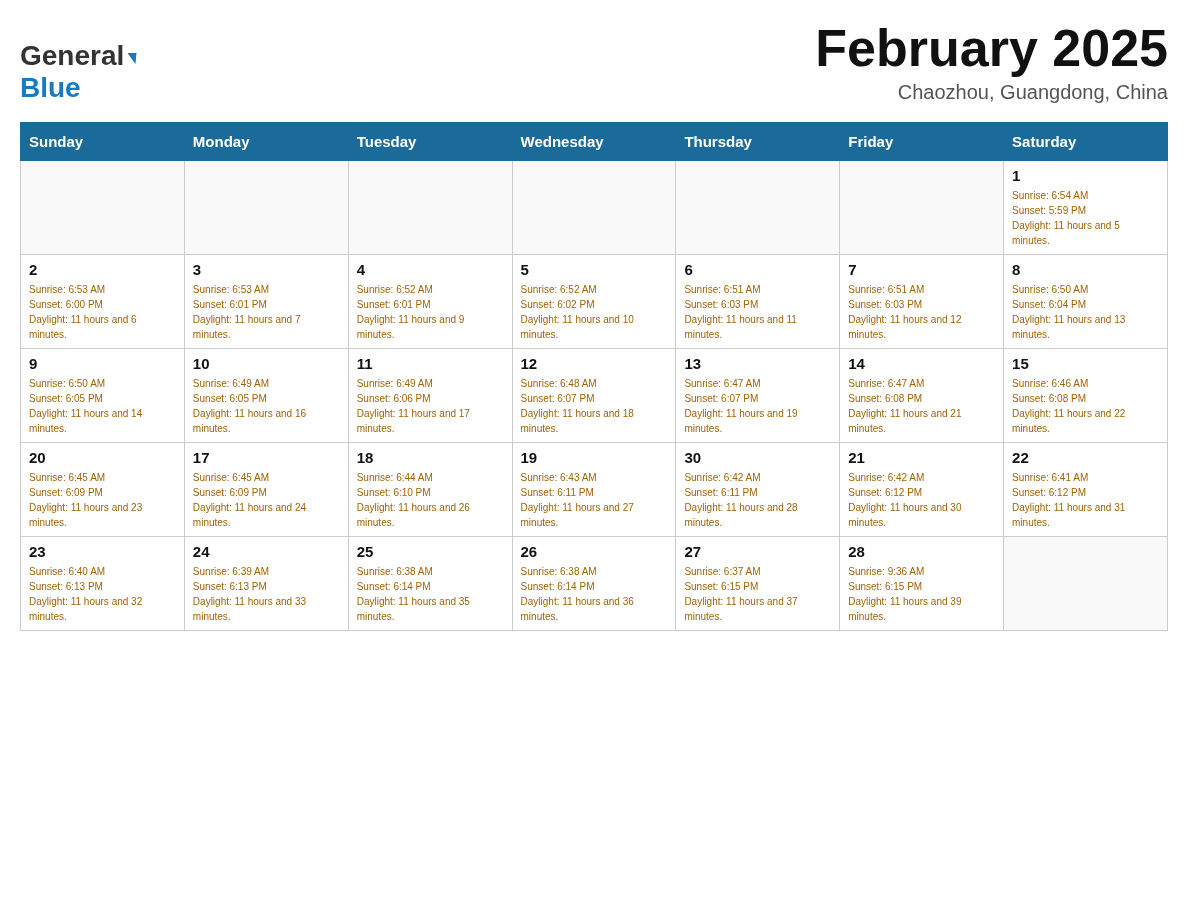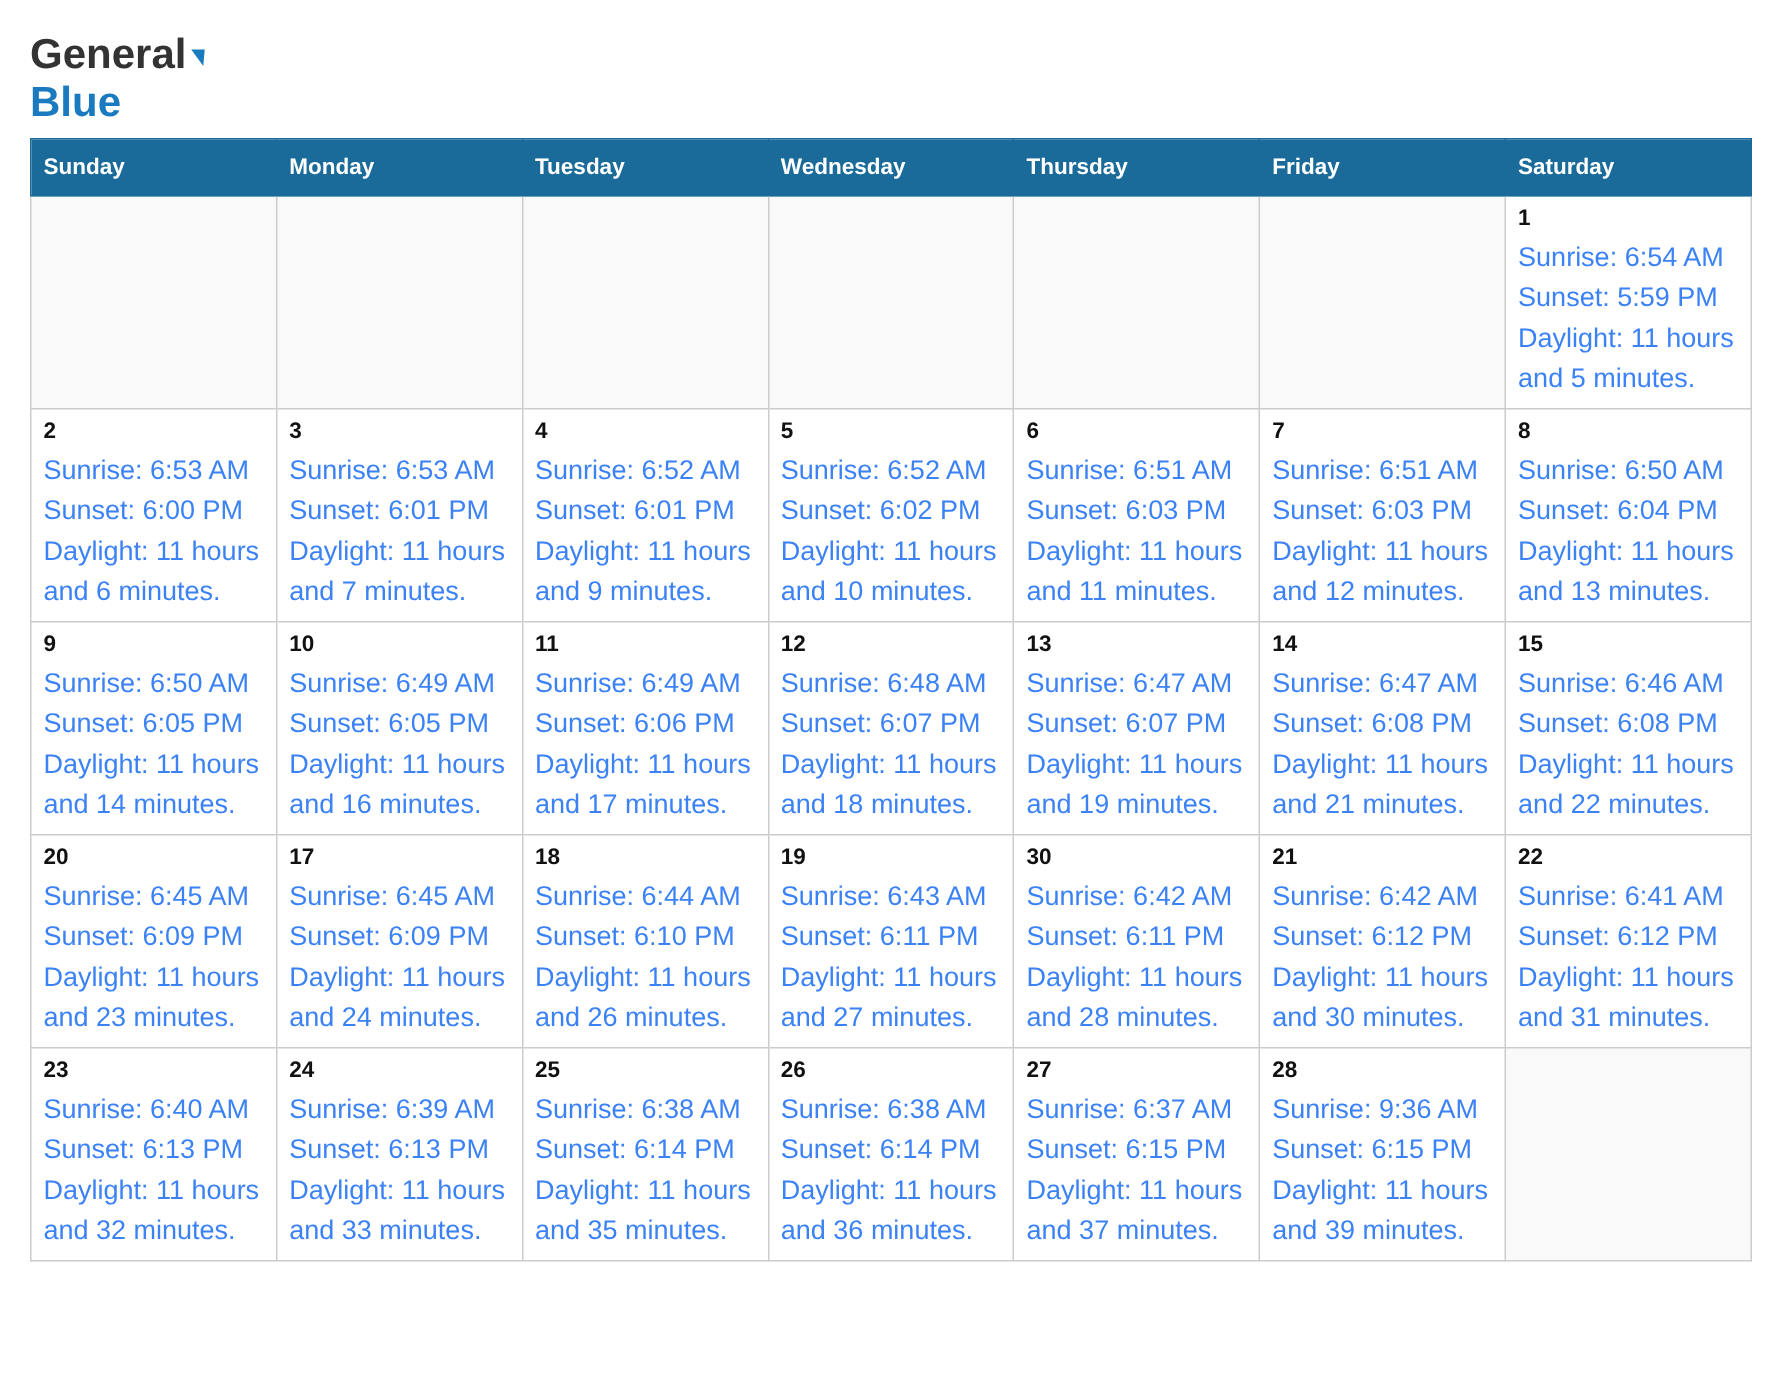--- a/index.html
+++ b/index.html
@@ -7,21 +7,21 @@
       font-family: Arial, sans-serif;
       background: #fff;
       padding: 20px;
       width: 1188px;
       min-height: 918px;
     }
     .header {
       display: flex;
       justify-content: space-between;
       align-items: flex-end;
-      margin-bottom: 8px;
+      margin-bottom: 18px;
     }
     .logo {
       display: flex;
       flex-direction: column;
       align-items: flex-start;
     }
     .title-block {
       text-align: right;
     }
     .title-block h1 {
@@ -62,22 +62,22 @@
     .calendar tbody tr td.empty {
       background: #f9f9f9;
     }
     .day-number {
       font-size: 15px;
       font-weight: bold;
       color: #111;
       margin-bottom: 4px;
     }
     .day-info {
-      font-size: 18px;
-      color: #3b82f6;
+      font-size: 10px;
+      color: #a16207;
       line-height: 1.5;
     }
     .calendar tbody tr:last-child td {
       border-bottom: 1px solid #ccc;
     }
     .logo-line1 {
       display: flex;
       align-items: center;
     }
     .logo-line2 {
@@ -91,20 +91,24 @@
 <div class="header">
   <div class="logo">
     <div class="logo-line1">
       <span style="font-size:28px;font-weight:bold;color:#333;">General</span>
       <span style="display:inline-block;width:0;height:0;border-left:9px solid transparent;border-right:0;border-top:11px solid #1a7abf;margin-left:3px;margin-top:4px;transform:skewX(-5deg);"></span>
     </div>
     <div class="logo-line2">
       <span style="font-size:28px;font-weight:bold;color:#1a7abf;">Blue</span>
     </div>
   </div>
+  <div class="title-block">
+    <h1>February 2025</h1>
+    <div class="subtitle">Chaozhou, Guangdong, China</div>
+  </div>
 </div>
 
 <table class="calendar">
   <thead>
     <tr>
     <th>Sunday</th>
         <th>Monday</th>
         <th>Tuesday</th>
         <th>Wednesday</th>
         <th>Thursday</th>

